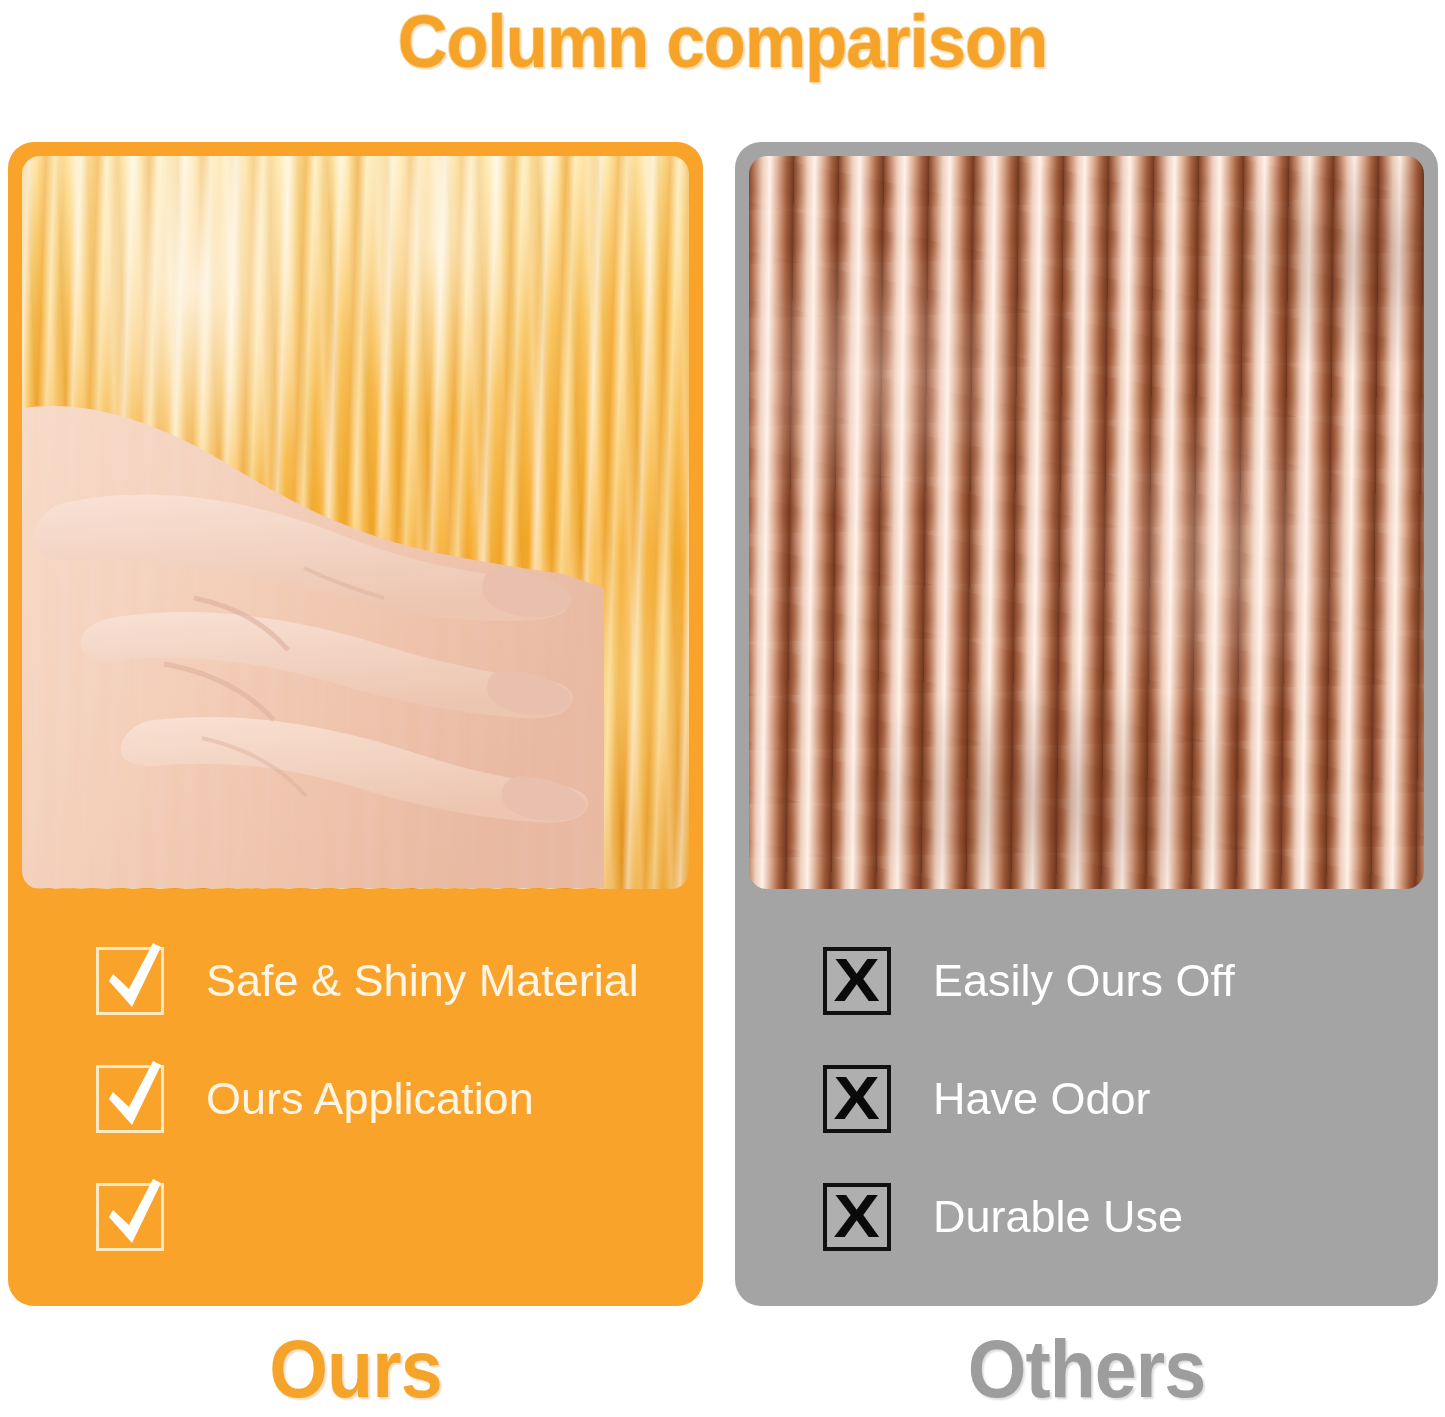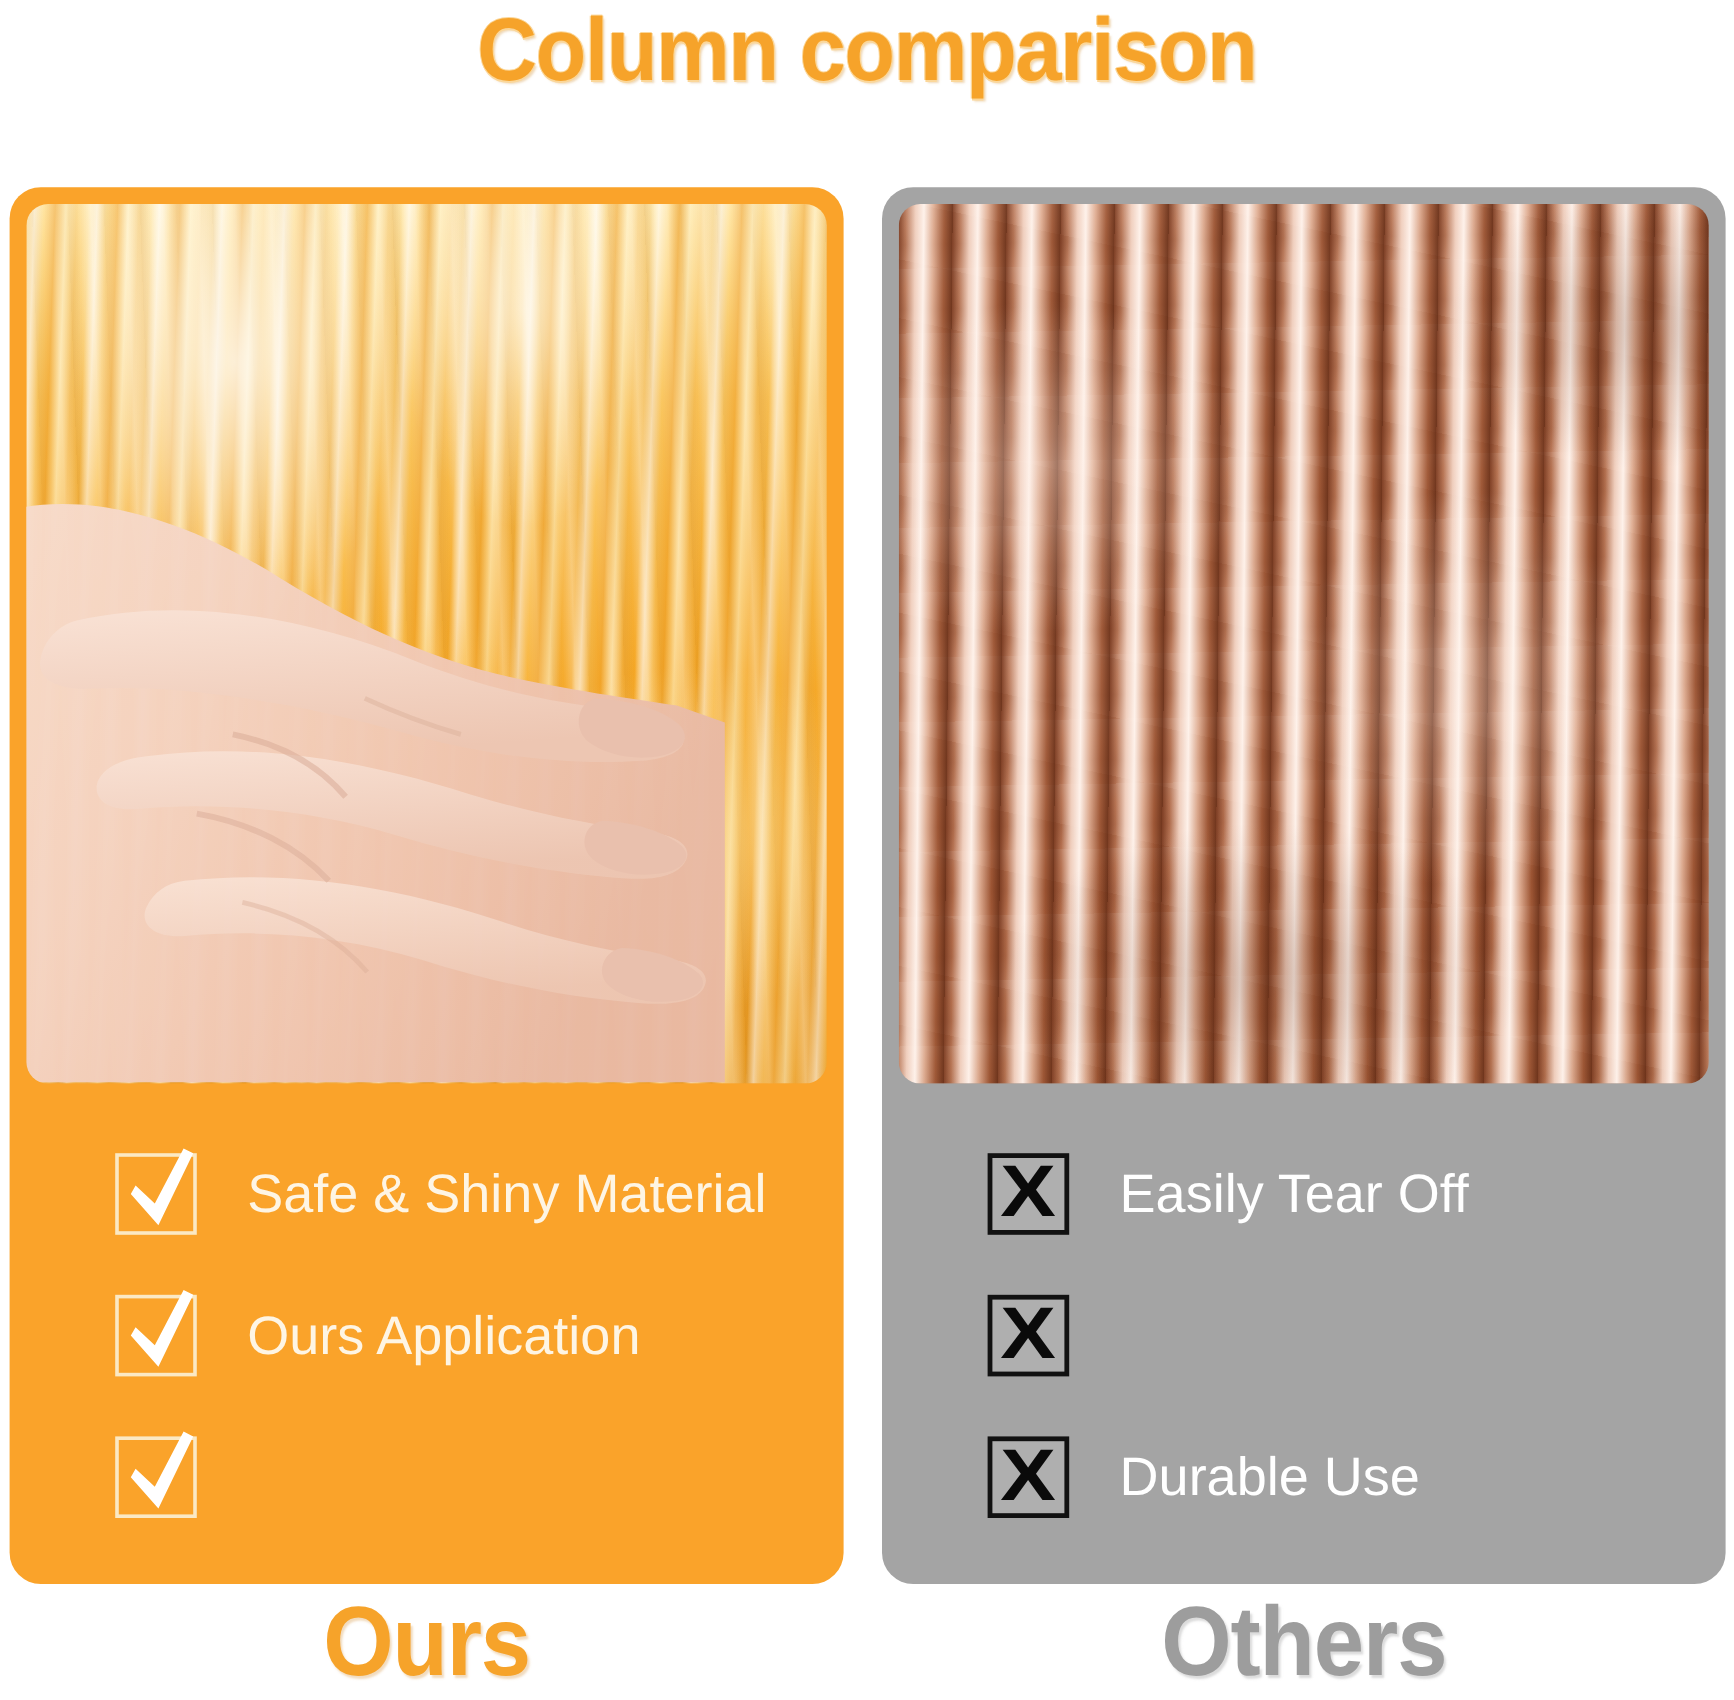--- a/index.html
+++ b/index.html
@@ -41,21 +41,21 @@
   
   .panels {
     position: absolute;
     top: 138px;
     left: 0;
     width: 1445px;
     height: 1165px;
   }
   .panel {
     position: absolute;
-    top: 18px;
+    top: 4px;
     border-radius: 26px;
     overflow: hidden;
   }
   .panel-ours {
     left: 8px;
     width: 695px;
     height: 1164px;
     background: #FAA32A;
   }
   .panel-others {
@@ -360,27 +360,28 @@
     <div class="photo photo-others">
       <div class="foil-rose"></div>
     </div>
 
     <div class="features">
 
       <div class="feature-row">
         <span class="box-x">
           <span class="x-glyph">X</span>
         </span>
-        <span class="feature-label">Easily Tear Off</span>
+        <span class="feature-label">Easily Ours Off</span>
       </div>
 
       <div class="feature-row">
         <span class="box-x">
           <span class="x-glyph">X</span>
         </span>
+        <span class="feature-label">Have Odor</span>
       </div>
 
       <div class="feature-row">
         <span class="box-x">
           <span class="x-glyph">X</span>
         </span>
         <span class="feature-label">Durable Use</span>
       </div>
 
     </div>

